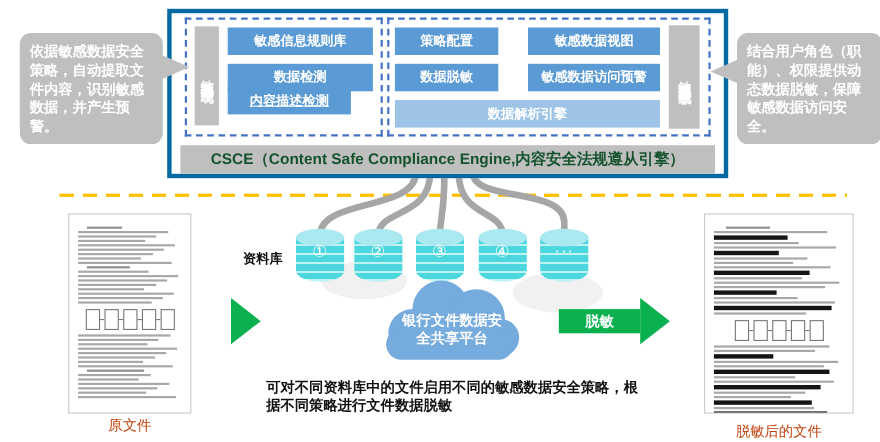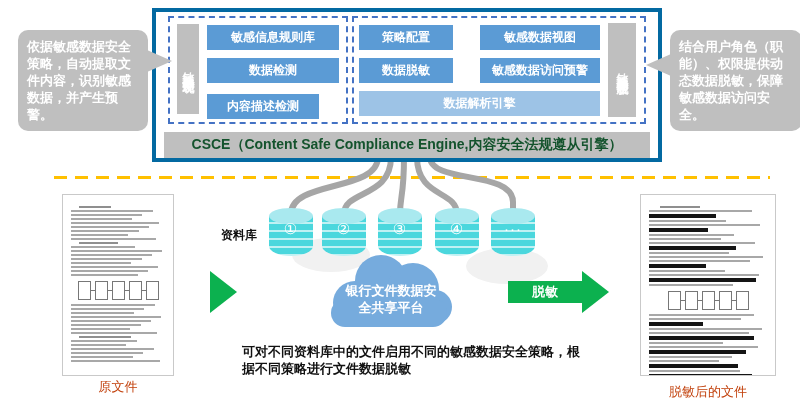--- a/index.html
+++ b/index.html
@@ -45,21 +45,21 @@
   .cyl{position:absolute;width:44px;height:50px;z-index:3;}
   .cyl .cbody{position:absolute;left:0;top:8px;width:44px;height:40px;
       background:repeating-linear-gradient(180deg,rgba(255,255,255,0) 0 6px,rgba(255,255,255,.65) 6px 8px),#4BD7DD;
       border-radius:0 0 22px 22px / 0 0 10px 10px;}
   .cyl .ctop{position:absolute;left:0;top:0;width:44px;height:16px;background:#A9E9EF;border-radius:50%;}
   .cyl .num{position:absolute;left:0;top:12px;width:100%;text-align:center;color:#fff;
             font-size:15px;letter-spacing:1px;}
   .repo-label{position:absolute;left:221px;top:227px;font-size:12px;font-weight:bold;color:#111;z-index:3;}
 
   
-  .cloud{position:absolute;left:325px;top:249px;width:132px;height:84px;z-index:4;}
+  .cloud{position:absolute;left:345px;top:249px;width:132px;height:84px;z-index:4;}
   .cloud-text{position:absolute;left:0;top:33px;width:100%;text-align:center;color:#fff;
               font-size:13px;font-weight:bold;line-height:17px;}
 
   
   .arrow{position:absolute;top:271px;height:42px;display:flex;align-items:center;z-index:3;}
   .arrow .shaft{width:74px;height:22px;background:#0CB14F;display:flex;align-items:center;
                 justify-content:center;color:#fff;font-size:13px;font-weight:bold;}
   .arrow .head{width:0;height:0;border-top:21px solid transparent;
                border-bottom:21px solid transparent;border-left:27px solid #0CB14F;}
 
@@ -91,21 +91,21 @@
     <span>结合用户角色（职能）、权限提供动态数据脱敏，保障敏感数据访问安全。</span>
     <div class="tail"></div>
   </div>
 
   <div class="engine-box">
 
     <div class="dashed-group dg-left">
       <div class="vbar" style="left:7px;top:6px;width:22px;height:90px;">敏感数据发现</div>
       <div class="btn" style="left:37px;top:7px;width:132px;height:25px;">敏感信息规则库</div>
       <div class="btn" style="left:37px;top:40px;width:132px;height:25px;">数据检测</div>
-      <div class="btn" style="left:37px;top:76px;width:112px;height:25px;">内容描述检测</div>
+      <div class="btn" style="left:37px;top:61px;width:112px;height:25px;text-decoration:underline;">内容描述检测</div>
     </div>
 
     <div class="dashed-group dg-right">
       <div class="btn" style="left:5px;top:7px;width:94px;height:25px;">策略配置</div>
       <div class="btn" style="left:126px;top:7px;width:120px;height:25px;">敏感数据视图</div>
       <div class="btn" style="left:126px;top:40px;width:120px;height:25px;">敏感数据访问预警</div>
       <div class="btn" style="left:5px;top:40px;width:94px;height:25px;">数据脱敏</div>
       <div class="btn light" style="left:5px;top:73px;width:241px;height:25px;">数据解析引擎</div>
       <div class="vbar" style="left:254px;top:5px;width:28px;height:94px;">敏感数据脱敏</div>
     </div>

